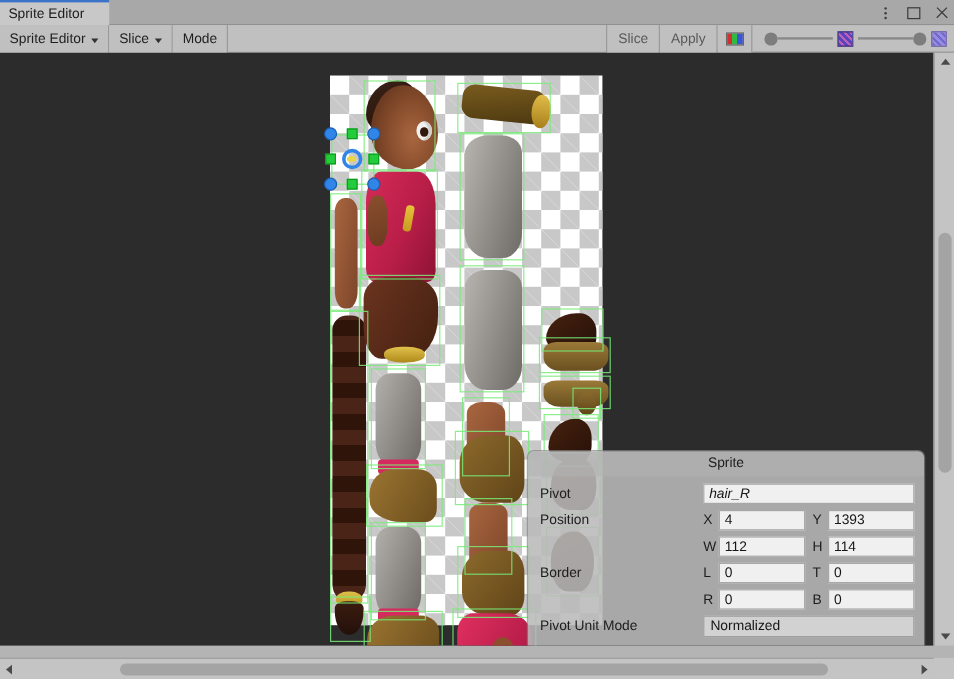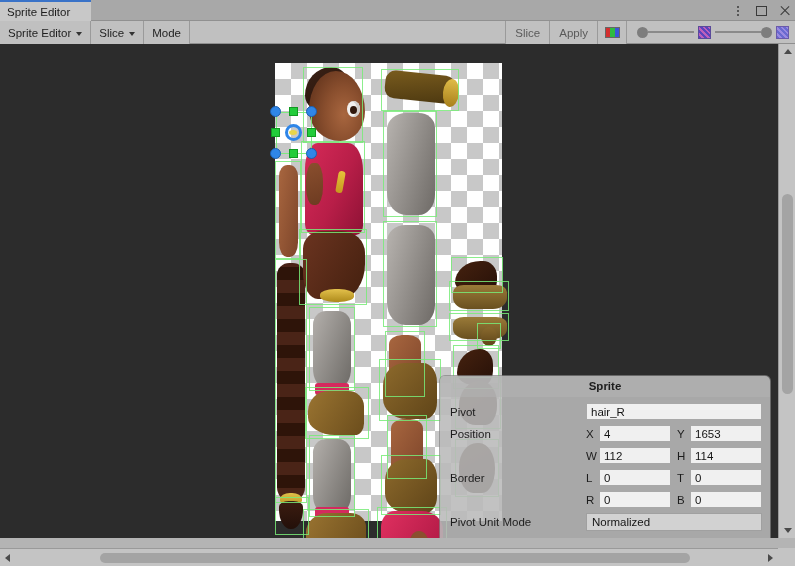--- a/index.html
+++ b/index.html
@@ -385,21 +385,20 @@
     background: rgba(185,185,185,0.88);
     border-radius: 5px 5px 0 0;
     box-shadow: 0 0 0 1px rgba(130,130,130,0.7);
     overflow: hidden;
   }
   .panel-title {
     height: 21px; line-height: 21px;
     text-align: center;
     font-size: 11.5px; color: #1d1d1d;
     background: rgba(178,178,178,0.55);
-    font-weight: bold;
   }
   .panel-body { padding: 4px 8px 0 10px; }
   .row {
     display: flex; align-items: center;
     height: 21px; margin-bottom: 1px;
   }
   .lbl {
     width: 136px; flex-shrink: 0;
     font-size: 11.5px; color: #1d1d1d;
   }
@@ -411,21 +410,21 @@
     font-size: 11.5px; color: #1d1d1d; width: 10px; flex-shrink: 0;
   }
   .inp {
     flex: 1; height: 17px; line-height: 17px;
     background: #f0f0f0;
     border: 1px solid #a8a8a8;
     font-size: 11.5px; color: #151515;
     padding: 0 4px;
     overflow: hidden; white-space: nowrap;
   }
-  .inp.wide { flex: 1; }
+  .inp.wide { flex: 1; font-style: italic; }
   .dropdown {
     flex: 1; height: 18px;
     background: #d2d2d2;
     border: 1px solid #a0a0a0;
     display: flex; align-items: center; justify-content: space-between;
     padding: 0 5px;
     font-size: 11.5px; color: #151515;
   }
   .dd-caret {
     width: 0; height: 0;
@@ -633,21 +632,21 @@
 
         <div class="row">
           <span class="lbl">Position</span>
           <div class="fields">
             <div class="field-group">
               <span class="prefix">X</span>
               <div class="inp">4</div>
             </div>
             <div class="field-group">
               <span class="prefix">Y</span>
-              <div class="inp">1653</div>
+              <div class="inp">1393</div>
             </div>
           </div>
         </div>
 
         <div class="row">
           <span class="lbl"></span>
           <div class="fields">
             <div class="field-group">
               <span class="prefix">W</span>
               <div class="inp">112</div>

